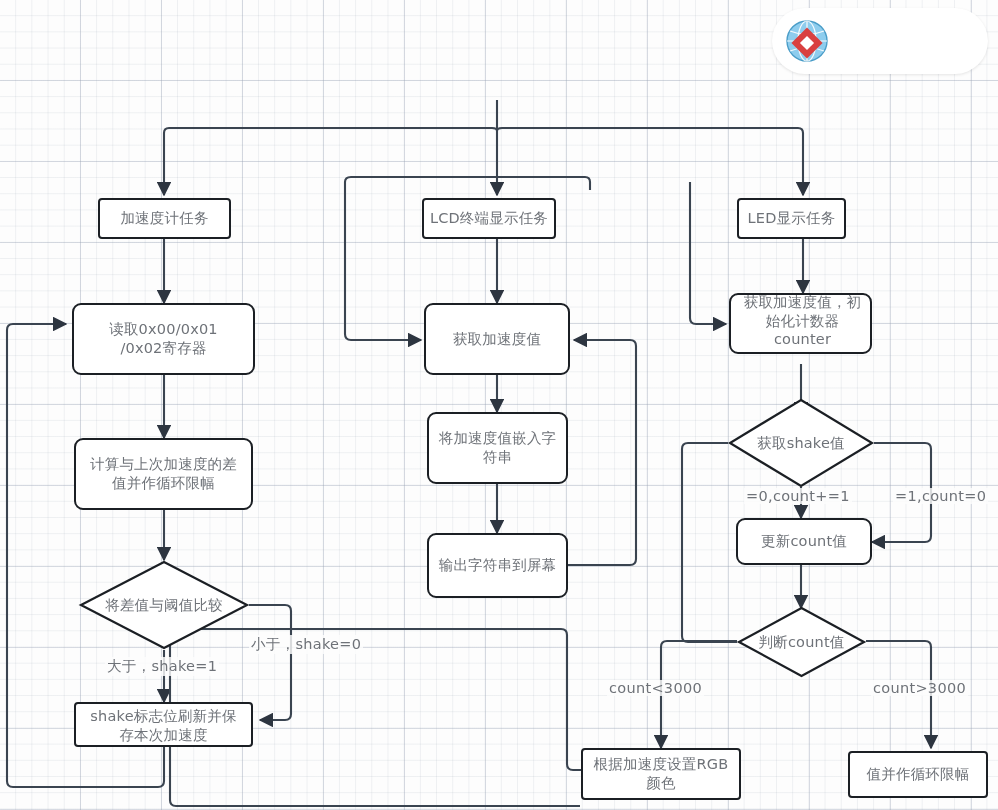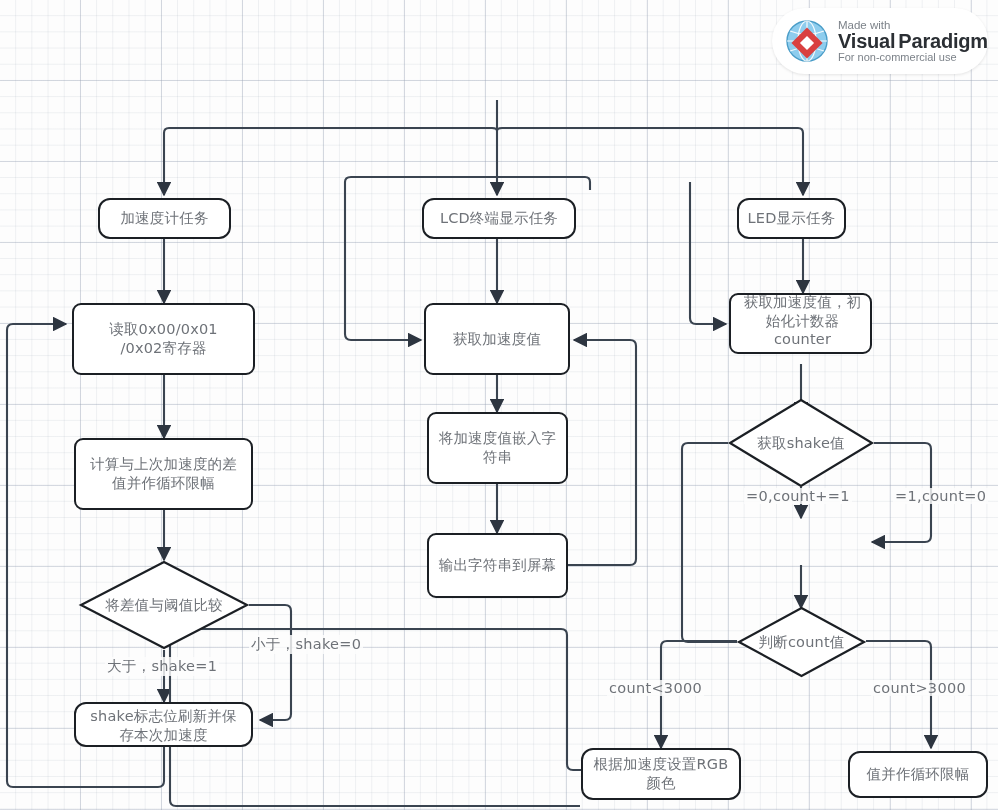--- a/index.html
+++ b/index.html
@@ -42,21 +42,21 @@
   }
   .node .lbl {
     display: block;
     width: 100%;
     line-height: 1.28;
     font-size: 14.5px;
     letter-spacing: 0.2px;
     white-space: pre-line;
   }
   .rbox { border-radius: 9px; }
-  .sbox { border-radius: 12px; }
+  .sbox { border-radius: 4px; }
   .overflow-node {
     overflow: visible;
   }
   .diamond {
     position: absolute;
     z-index: 3;
   }
   .diamond svg {
     position: absolute;
     left: 0; top: 0;
@@ -187,21 +187,21 @@
 
       <path d="M 690 182 L 690 318 Q 690 324 696 324 L 726 324"></path>
     </g>
   </svg>
 
 
   <div class="node sbox" style="left:98px; top:198px; width:133px; height:41px;">
     <span class="lbl">加速度计任务</span>
   </div>
 
-  <div class="node sbox" style="left:422px; top:198px; width:154px; height:41px;">
+  <div class="node sbox" style="left:422px; top:198px; width:134px; height:41px;">
     <span class="lbl">LCD终端显示任务</span>
   </div>
 
   <div class="node sbox" style="left:737px; top:198px; width:109px; height:41px;">
     <span class="lbl">LED显示任务</span>
   </div>
 
   <div class="node rbox" style="left:72px; top:303px; width:183px; height:72px;">
     <span class="lbl">读取0x00/0x01
 /0x02寄存器</span>
@@ -243,20 +243,23 @@
 counter</span>
   </div>
 
   <div class="diamond" style="left:728px; top:398px; width:146px; height:90px;">
     <svg width="146" height="90" viewBox="0 0 146 90" xmlns="http://www.w3.org/2000/svg">
       <polygon points="73,2 144,45 73,88 2,45" fill="#ffffff" stroke="#1b1f24" stroke-width="2.2"></polygon>
     </svg>
     <div class="dlbl">获取shake值</div>
   </div>
 
+  <div class="node rbox" style="left:736px; top:518px; width:136px; height:47px;">
+    <span class="lbl">更新count值</span>
+  </div>
 
   <div class="diamond" style="left:737px; top:606px; width:129px; height:72px;">
     <svg width="129" height="72" viewBox="0 0 129 72" xmlns="http://www.w3.org/2000/svg">
       <polygon points="64.5,2 127,36 64.5,70 2,36" fill="#ffffff" stroke="#1b1f24" stroke-width="2.2"></polygon>
     </svg>
     <div class="dlbl">判断count值</div>
   </div>
 
   <div class="node sbox" style="left:581px; top:748px; width:160px; height:52px;">
     <span class="lbl">根据加速度设置RGB
@@ -289,20 +292,15 @@
           <line x1="23" y1="3" x2="23" y2="43"></line>
           <path d="M 6 13 Q 23 20 40 13"></path>
           <path d="M 6 33 Q 23 26 40 33"></path>
         </g>
         <g transform="translate(23,25) rotate(45)">
           <rect x="-11" y="-11" width="22" height="22" fill="#d94040"></rect>
           <rect x="-5" y="-5" width="10" height="10" fill="#ffffff"></rect>
         </g>
       </svg>
     </div>
-    <div class="wm-text">
-      <div class="wm-top">Made with</div>
-      <div class="wm-mid"><span>Visual</span><span style="display:inline-block;width:3px"></span><span>Paradigm</span></div>
-      <div class="wm-bot">For non-commercial use</div>
-    </div>
   </div>
 
 </div>
 
 </body></html>

